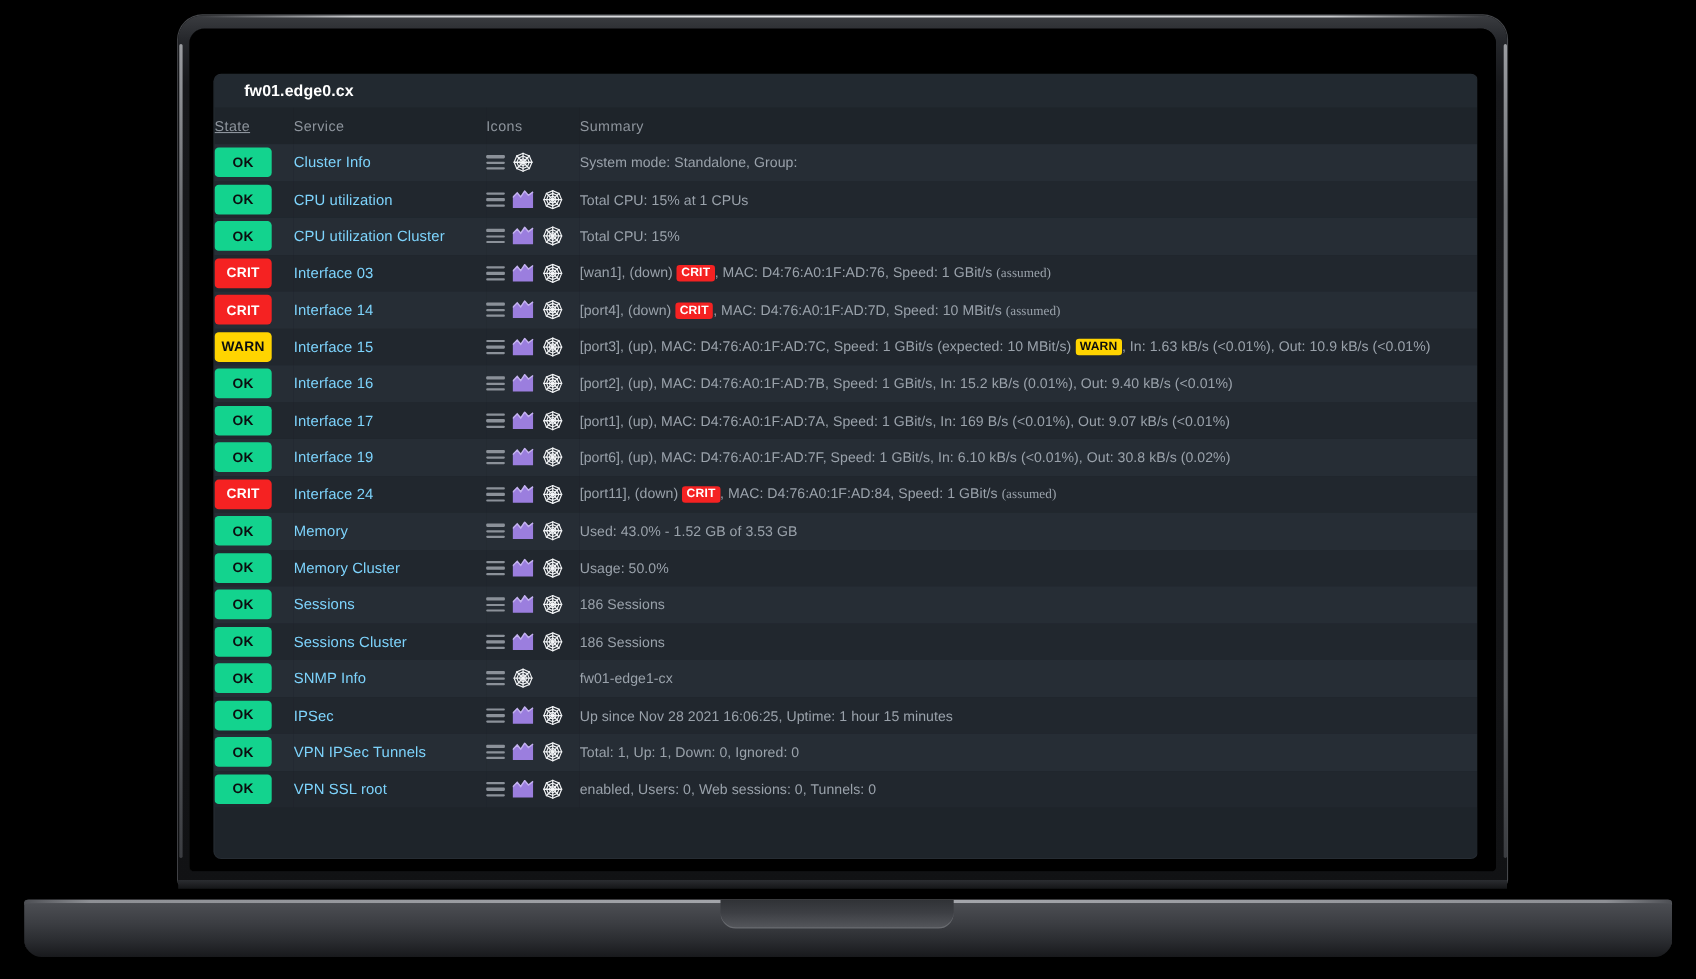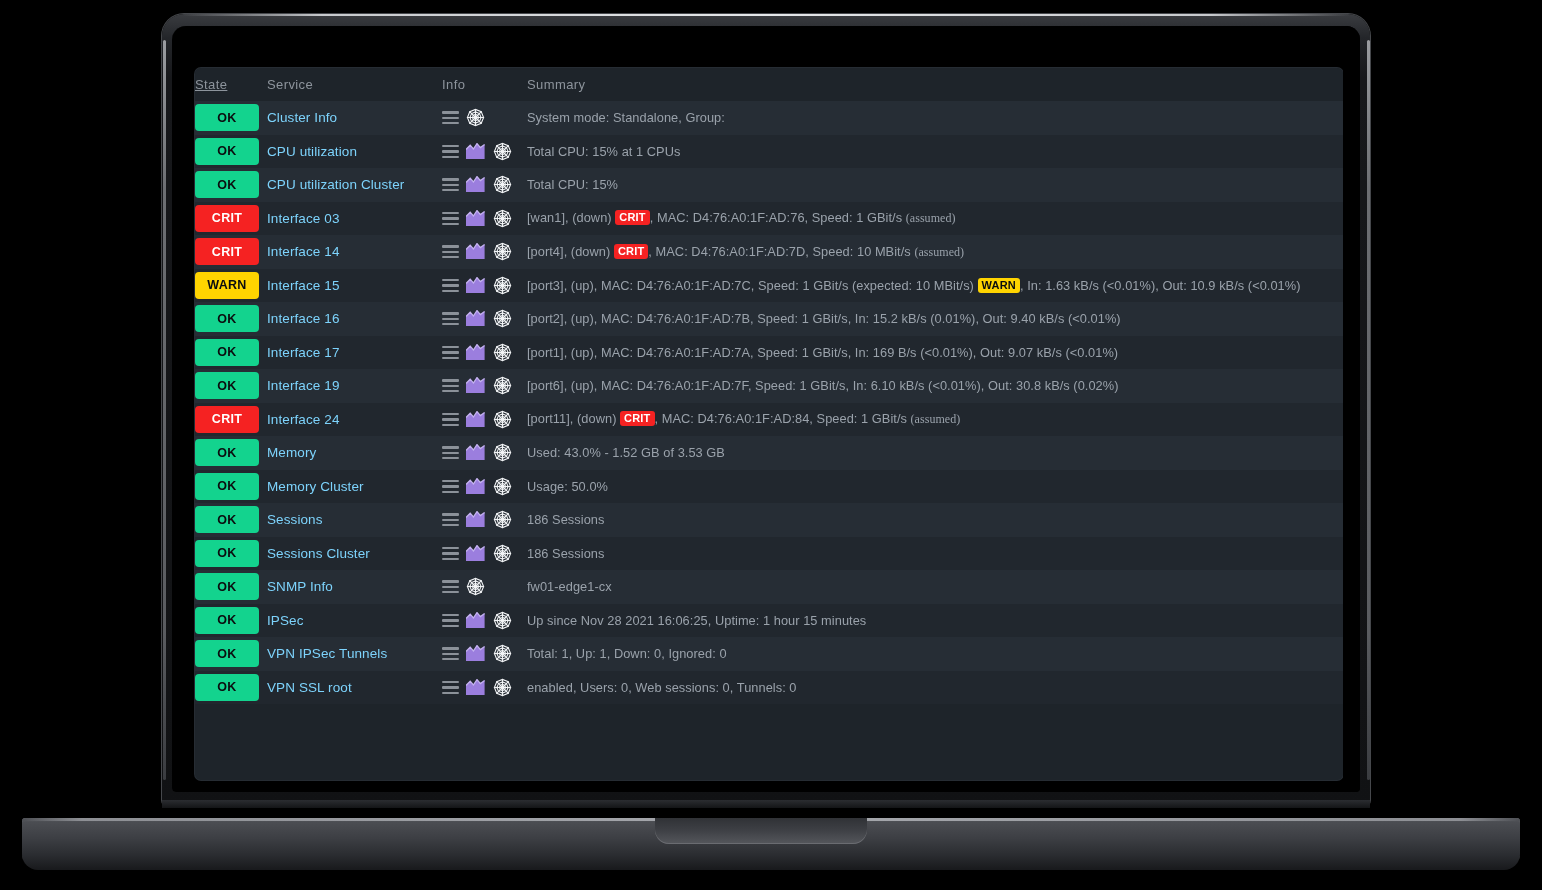--- a/index.html
+++ b/index.html
@@ -125,21 +125,21 @@
   th.c-icons { width: 85px; }
   th.c-summary { width: auto; }
 
   table.svc td { padding: 0; vertical-align: middle; height: 33.5px; }
   tr.row-a td { background: #262d35; }
   tr.row-b td { background: #21272e; }
 
   td.state-cell { padding-left: 13px; width: 72px; }
   .badge {
     display: inline-flex; align-items:center; justify-content:center;
-    width: 64px; height: 27px;
+    width: 52px; height: 27px;
     border-radius: 4px;
     font-size: 12.5px;
     font-weight: bold;
     letter-spacing: .3px;
   }
   .badge.ok   { background: #13d38e; color:#0b0d0f; }
   .badge.crit { background: #f52222; color:#ffffff; }
   .badge.warn { background: #ffd400; color:#0b0d0f; }
 
   td.service-cell {
@@ -186,27 +186,28 @@
 
   <div class="laptop-lid"></div>
   <div class="lid-top-shine"></div>
   <div class="lid-highlight-left"></div>
   <div class="lid-highlight-right"></div>
 
   <div class="laptop-screen-inner">
     <div class="app-surface">
 
       <div class="panel panel-main">
+        <div class="panel-title">fw01.edge0.cx</div>
 
         <table class="svc">
           <thead>
             <tr>
               <th class="c-state">State</th>
               <th class="c-service">Service</th>
-              <th class="c-icons">Info</th>
+              <th class="c-icons">Icons</th>
               <th class="c-summary">Summary</th>
             </tr>
           </thead>
           <tbody id="svc-body">
               <tr class="row-a">
                 <td class="state-cell"><span class="badge ok">OK</span></td>
                 <td class="service-cell">Cluster Info</td>
                 <td class="icons-cell">
                   <span class="icon-row">
                     <span class="ico ico-list">

